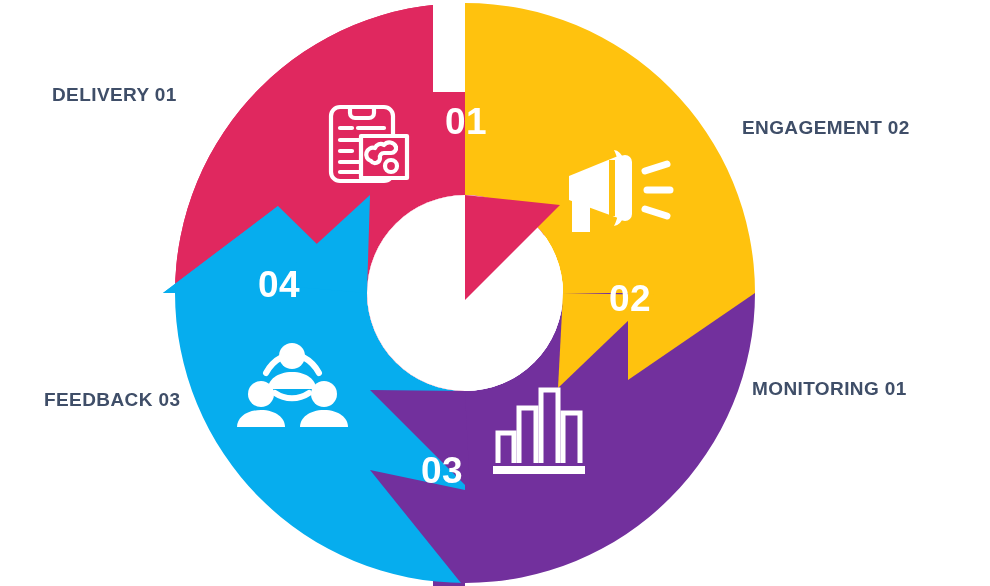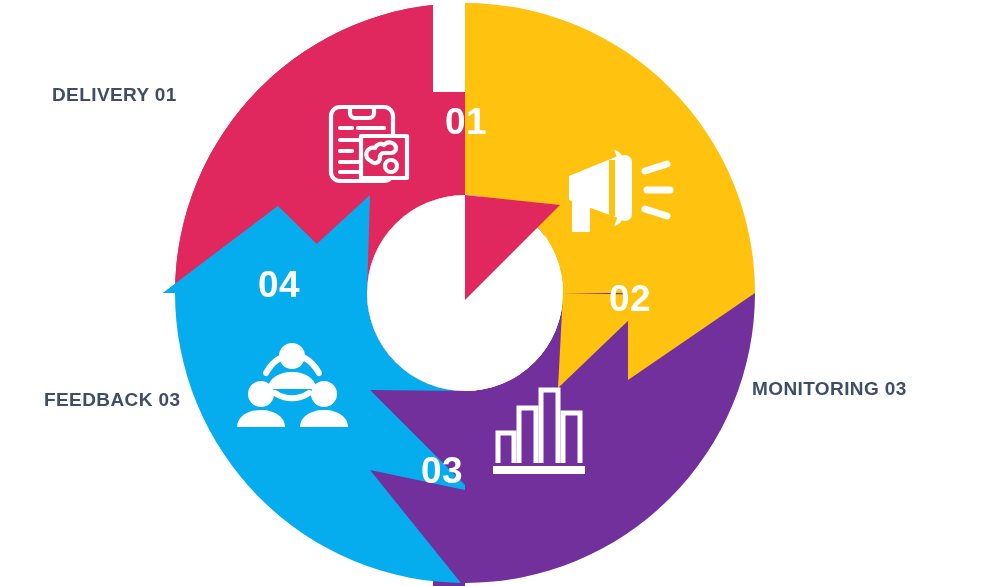--- a/index.html
+++ b/index.html
@@ -239,18 +239,19 @@
       <circle cx="324" cy="394" r="13"></circle>
       <path d="M 324 410 c -15 0 -24 8 -24 17 h 48 c 0 -9 -9 -17 -24 -17 Z"></path>
       <path d="M 266 373 a 38 38 0 0 1 16 -16" stroke="#ffffff" stroke-width="6" fill="none" stroke-linecap="round"></path>
       <path d="M 303 357 a 38 38 0 0 1 16 16" stroke="#ffffff" stroke-width="6" fill="none" stroke-linecap="round"></path>
       <path d="M 275 393 a 30 30 0 0 0 34 0" stroke="#ffffff" stroke-width="6" fill="none" stroke-linecap="round"></path>
     </g>
   </svg>
 
   <div class="side-label" id="label-delivery">DELIVERY 01</div>
 
-
-  <div class="side-label" id="label-monitoring">MONITORING 03</div>
+  <div class="side-label" id="label-engagement">ENGAGEMENT 02</div>
+
+  <div class="side-label" id="label-monitoring">MONITORING 01</div>
 
   <div class="side-label" id="label-feedback">FEEDBACK 03</div>
 
 </div>
 
 </body></html>

